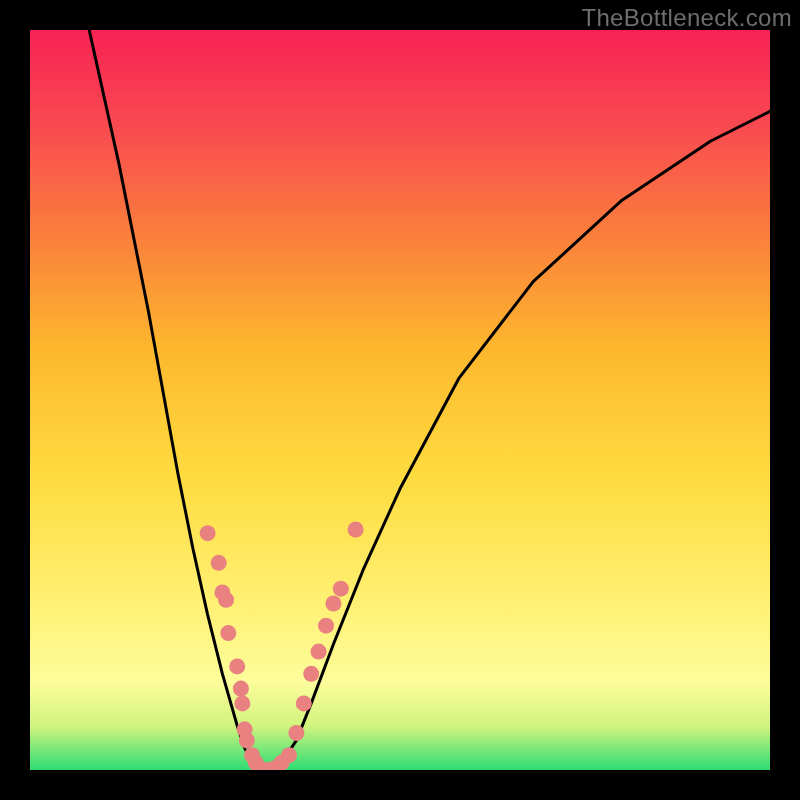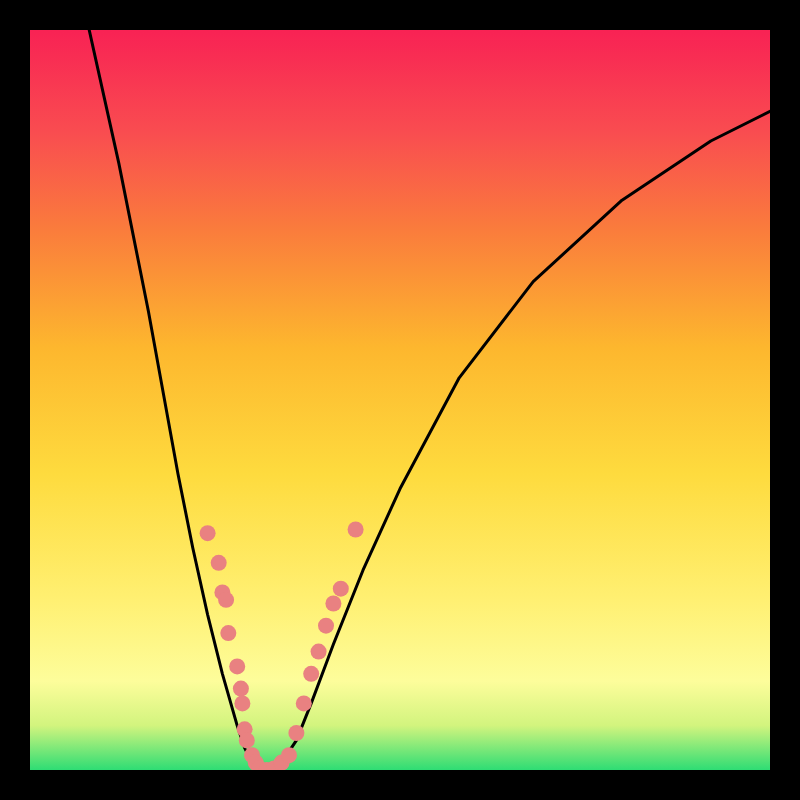--- a/index.html
+++ b/index.html
@@ -86,13 +86,14 @@
           <circle cx="273.80" cy="673.40" r="8" fill="#e98181"></circle>
           <circle cx="281.20" cy="643.80" r="8" fill="#e98181"></circle>
           <circle cx="288.60" cy="621.60" r="8" fill="#e98181"></circle>
           <circle cx="296.00" cy="595.70" r="8" fill="#e98181"></circle>
           <circle cx="303.40" cy="573.50" r="8" fill="#e98181"></circle>
           <circle cx="310.80" cy="558.70" r="8" fill="#e98181"></circle>
           <circle cx="325.60" cy="499.50" r="8" fill="#e98181"></circle>
         </g>
     </svg>
   </div>
+  <div class="watermark">TheBottleneck.com</div>
 </div>
 
 </body></html>

